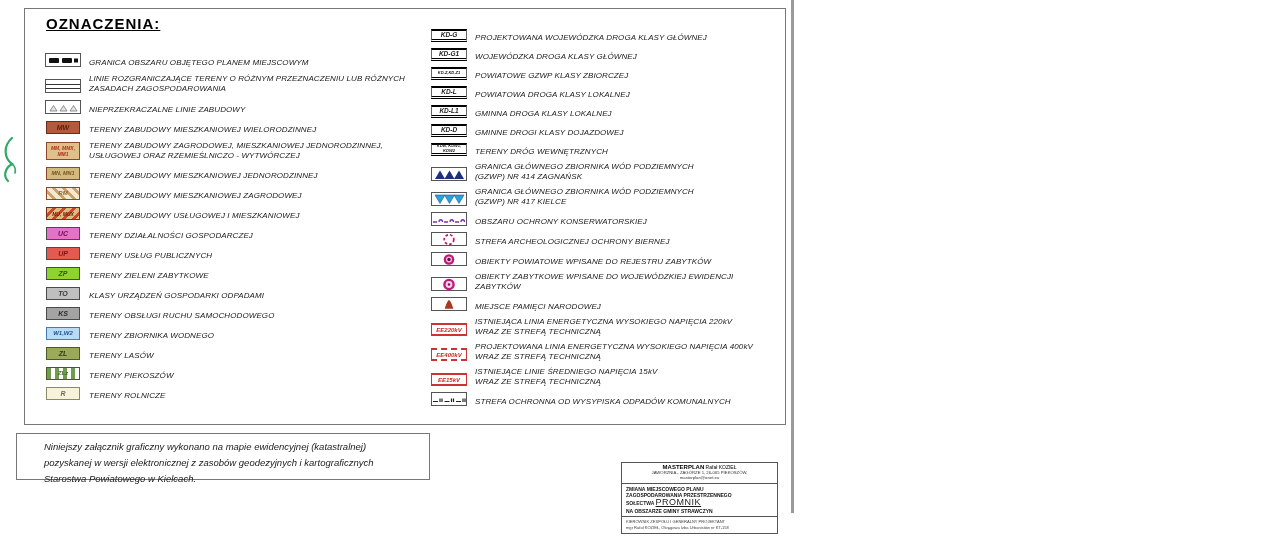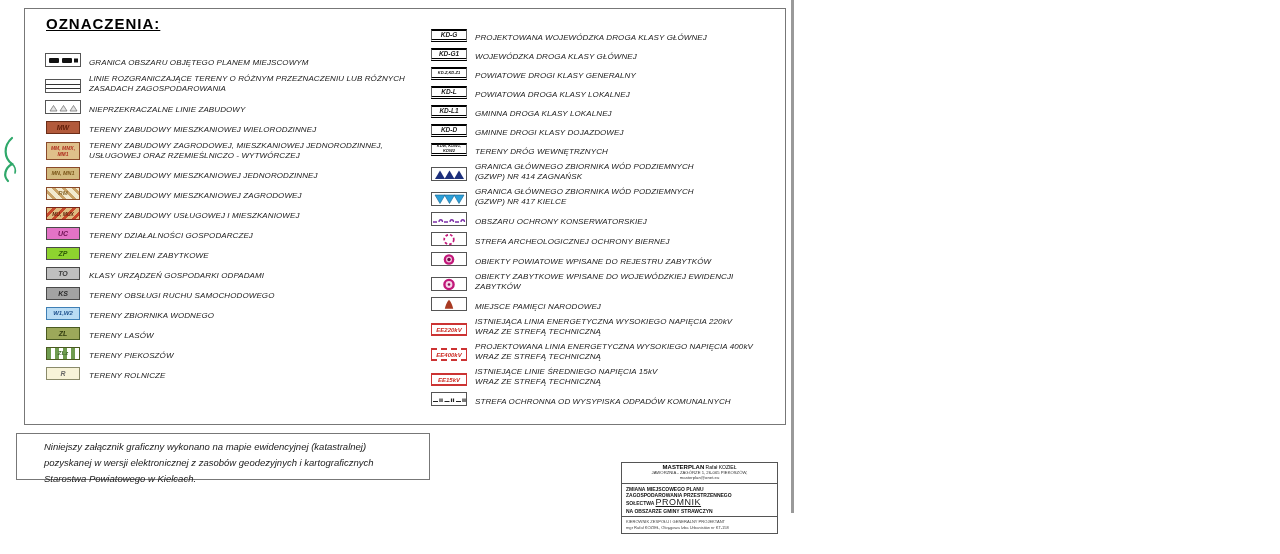--- a/index.html
+++ b/index.html
@@ -126,20 +126,26 @@
           <div class="lbl">TERENY ZABUDOWY USŁUGOWEJ I MIESZKANIOWEJ</div>
         </div>
         <div class="row">
           <div class="sym">
             <div class="chip" style="background: rgb(227, 115, 198); border-color: rgb(74, 74, 74); color: rgb(107, 16, 80); font-size: 7px; line-height: 8px;">UC</div>
           </div>
           <div class="lbl">TERENY DZIAŁALNOŚCI GOSPODARCZEJ</div>
         </div>
         <div class="row">
           <div class="sym">
+            <div class="chip" style="background: rgb(227, 90, 80); border-color: rgb(74, 74, 74); color: rgb(122, 21, 18); font-size: 7px; line-height: 8px;">UP</div>
+          </div>
+          <div class="lbl">TERENY USŁUG PUBLICZNYCH</div>
+        </div>
+        <div class="row">
+          <div class="sym">
             <div class="chip" style="background: rgb(142, 211, 47); border-color: rgb(74, 74, 74); color: rgb(47, 90, 8); font-size: 7px; line-height: 8px;">ZP</div>
           </div>
           <div class="lbl">TERENY ZIELENI ZABYTKOWE</div>
         </div>
         <div class="row">
           <div class="sym">
             <div class="chip" style="background: rgb(191, 191, 191); border-color: rgb(74, 74, 74); color: rgb(58, 58, 58); font-size: 7px; line-height: 8px;">TO</div>
           </div>
           <div class="lbl">KLASY URZĄDZEŃ GOSPODARKI ODPADAMI</div>
         </div>
@@ -184,21 +190,21 @@
         <div class="row">
           <div class="sym">
             <div class="road" style="font-size: 6.5px; line-height: 7.3px;">KD-G1</div>
           </div>
           <div class="lbl">WOJEWÓDZKA DROGA KLASY GŁÓWNEJ</div>
         </div>
         <div class="row">
           <div class="sym">
             <div class="road" style="font-size: 4px; line-height: 4.8px;">KD-Z,KD-Z1</div>
           </div>
-          <div class="lbl">POWIATOWE DROGI KLASY GENERALNY</div>
+          <div class="lbl">POWIATOWE GZWP KLASY ZBIORCZEJ</div>
         </div>
         <div class="row">
           <div class="sym">
             <div class="road" style="font-size: 6.5px; line-height: 7.3px;">KD-L</div>
           </div>
           <div class="lbl">POWIATOWA DROGA KLASY LOKALNEJ</div>
         </div>
         <div class="row">
           <div class="sym">
             <div class="road" style="font-size: 6.5px; line-height: 7.3px;">KD-L1</div>

